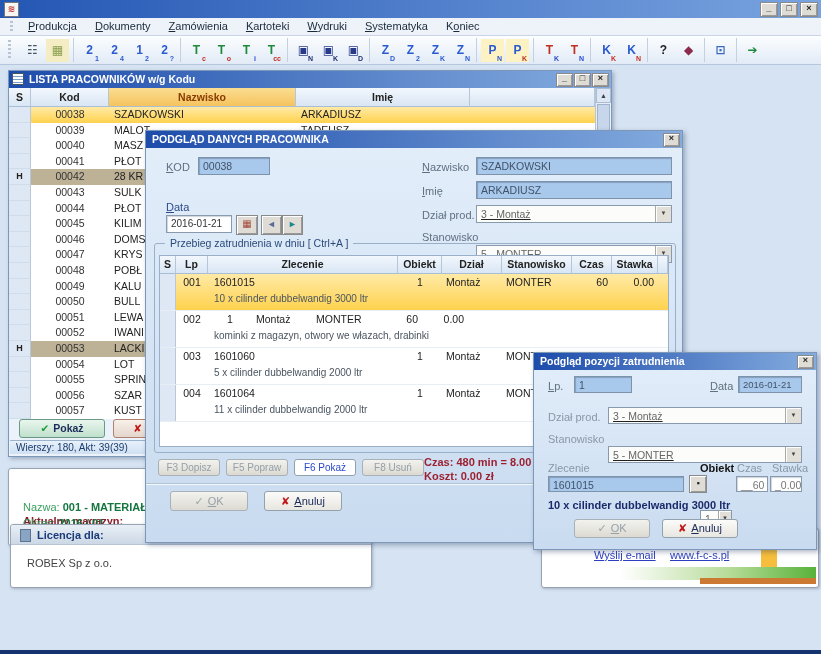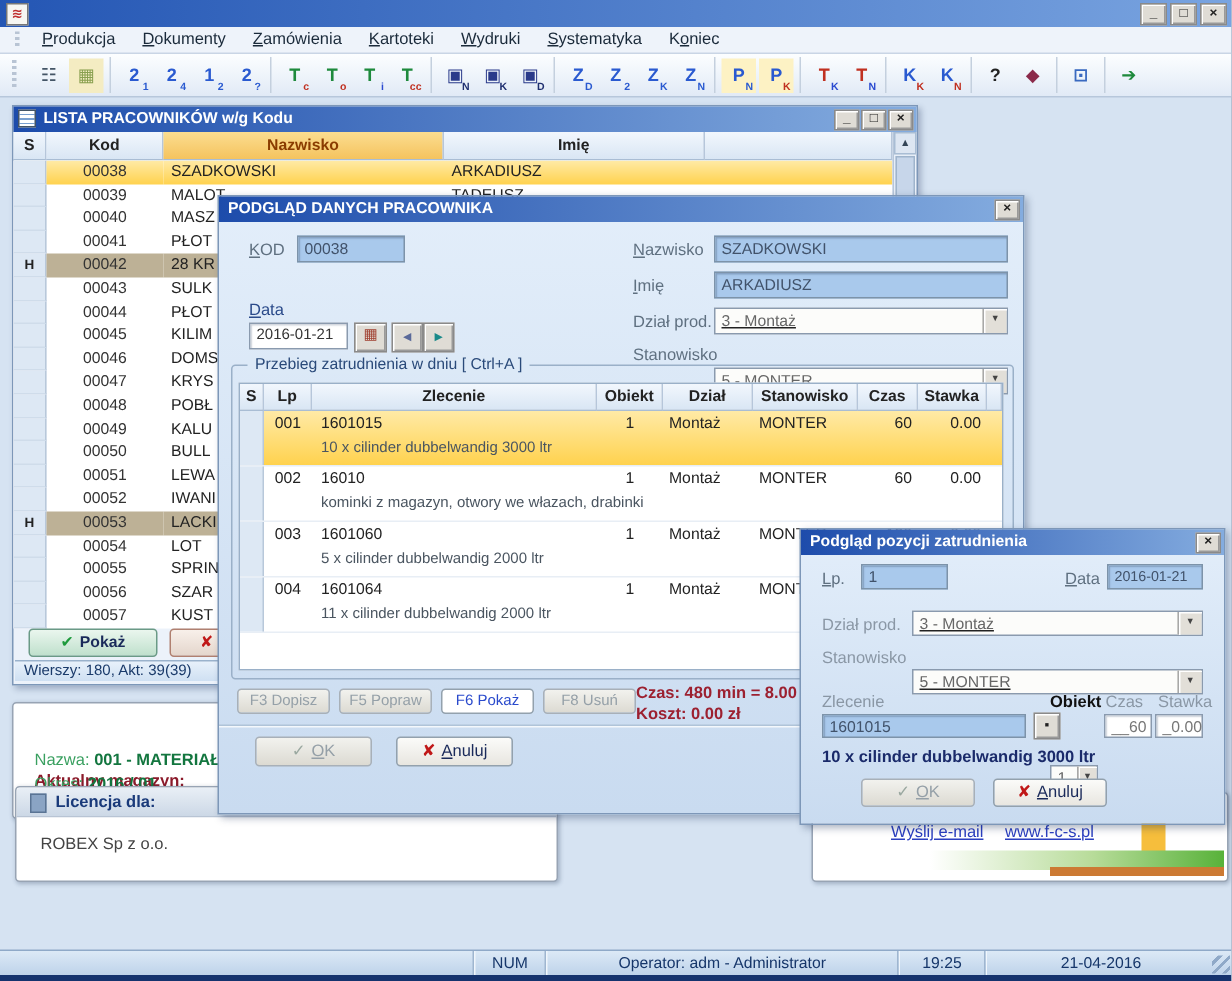--- a/index.html
+++ b/index.html
@@ -465,21 +465,20 @@
                   <div class="e-sw">0.00</div>
                 </div>
                 <div class="e-l2">10 x cilinder dubbelwandig 3000 ltr</div>
               </div>
             </div>
             <div class="erow">
               <div class="e-s"></div>
               <div class="e-main">
                 <div class="e-l1">
                   <div class="e-lp">002</div>
-                  <div class="e-zl">16010</div>
                   <div class="e-ob">1</div>
                   <div class="e-dz">Montaż</div>
                   <div class="e-st">MONTER</div>
                   <div class="e-cz">60</div>
                   <div class="e-sw">0.00</div>
                 </div>
                 <div class="e-l2">kominki z magazyn, otwory we włazach, drabinki</div>
               </div>
             </div>
             <div class="erow">
@@ -552,21 +551,14 @@
     <span class="abs lbl-gray" style="left:203px;top:109px;">Czas</span>
     <div class="abs field-white" style="left:202px;top:123px;width:32px;height:16px;text-align:right;padding-right:3px;color:#777;">__60</div>
     <span class="abs lbl-gray" style="left:238px;top:109px;">Stawka</span>
     <div class="abs field-white" style="left:236px;top:123px;width:32px;height:16px;text-align:right;padding-right:3px;color:#777;">_0.00</div>
 
     <div id="pos-opis">10 x cilinder dubbelwandig 3000 ltr</div>
     <div class="okbtn push disabled" style="left:40px;top:166px;width:76px;height:19px;line-height:17px;"><span class="chk" style="color:#9aa8a0;">✓</span><span class="ul1">OK</span></div>
     <div class="okbtn push" style="left:128px;top:166px;width:76px;height:19px;line-height:17px;"><span class="xx">✘</span><span class="ul1">Anuluj</span></div>
   </div>
 
-  <div id="statusbar" class="abs">
-    <div class="seg" style="left:315px;width:48px;">NUM</div>
-    <div class="seg" style="left:363px;width:235px;">Operator: adm - Administrator</div>
-    <div class="seg" style="left:598px;width:58px;">19:25</div>
-    <div class="seg" style="left:656px;width:154px;">21-04-2016</div>
-    <div id="grip"></div>
-  </div>
   <div id="bottom-strip" class="abs"></div>
 </div>
 
 </body></html>

